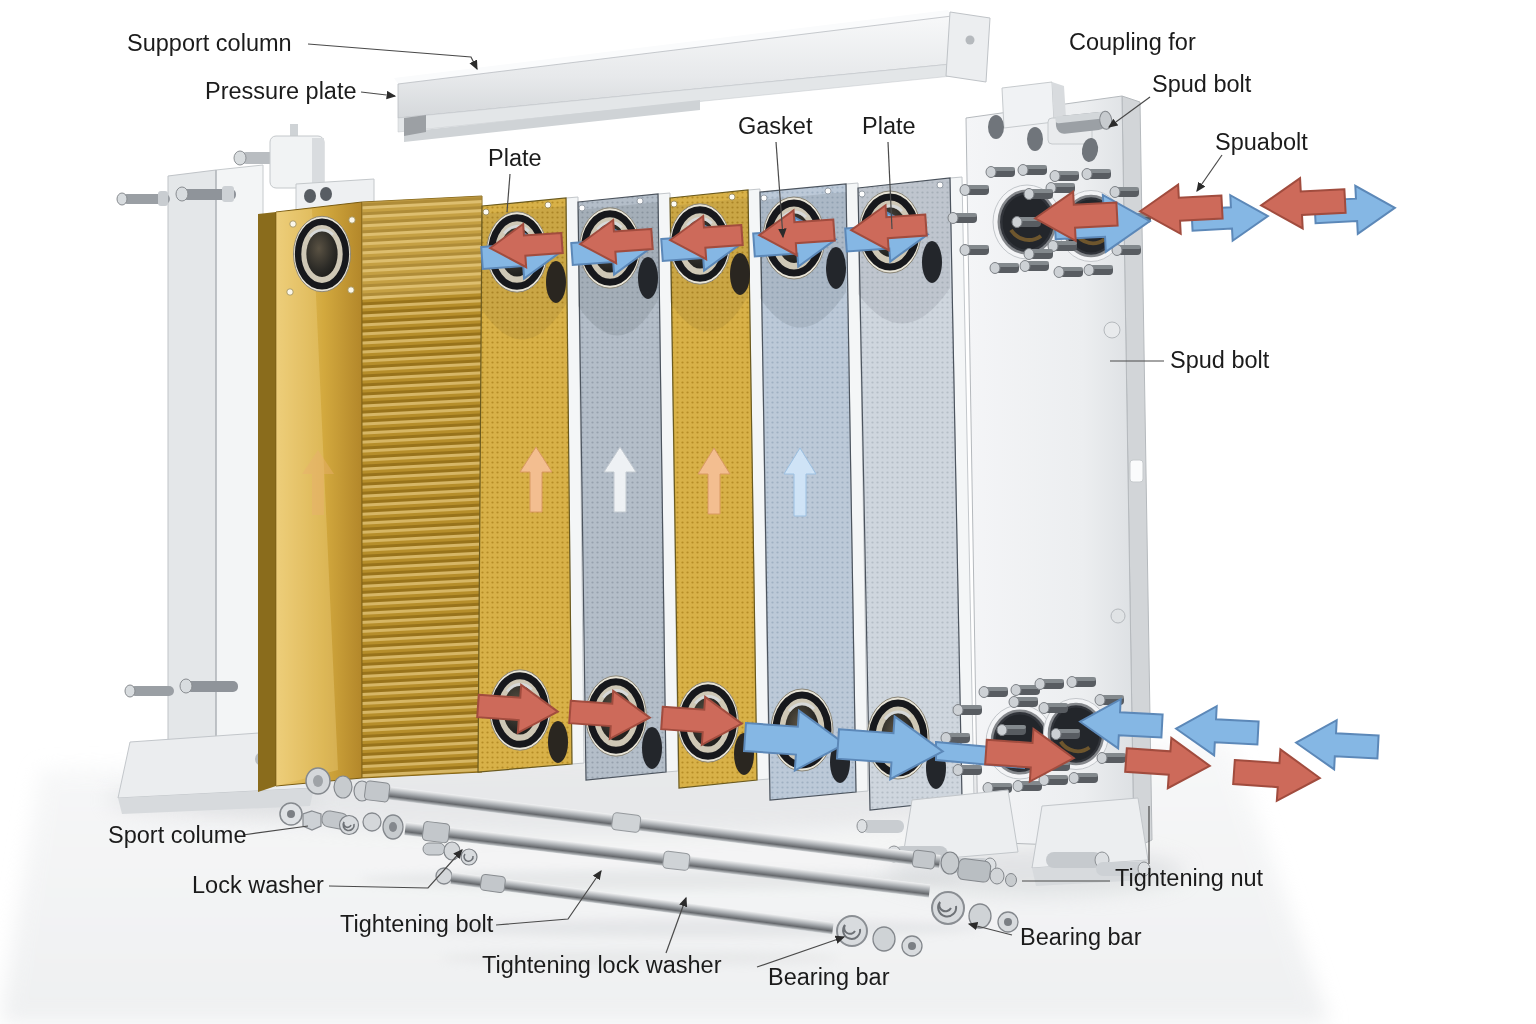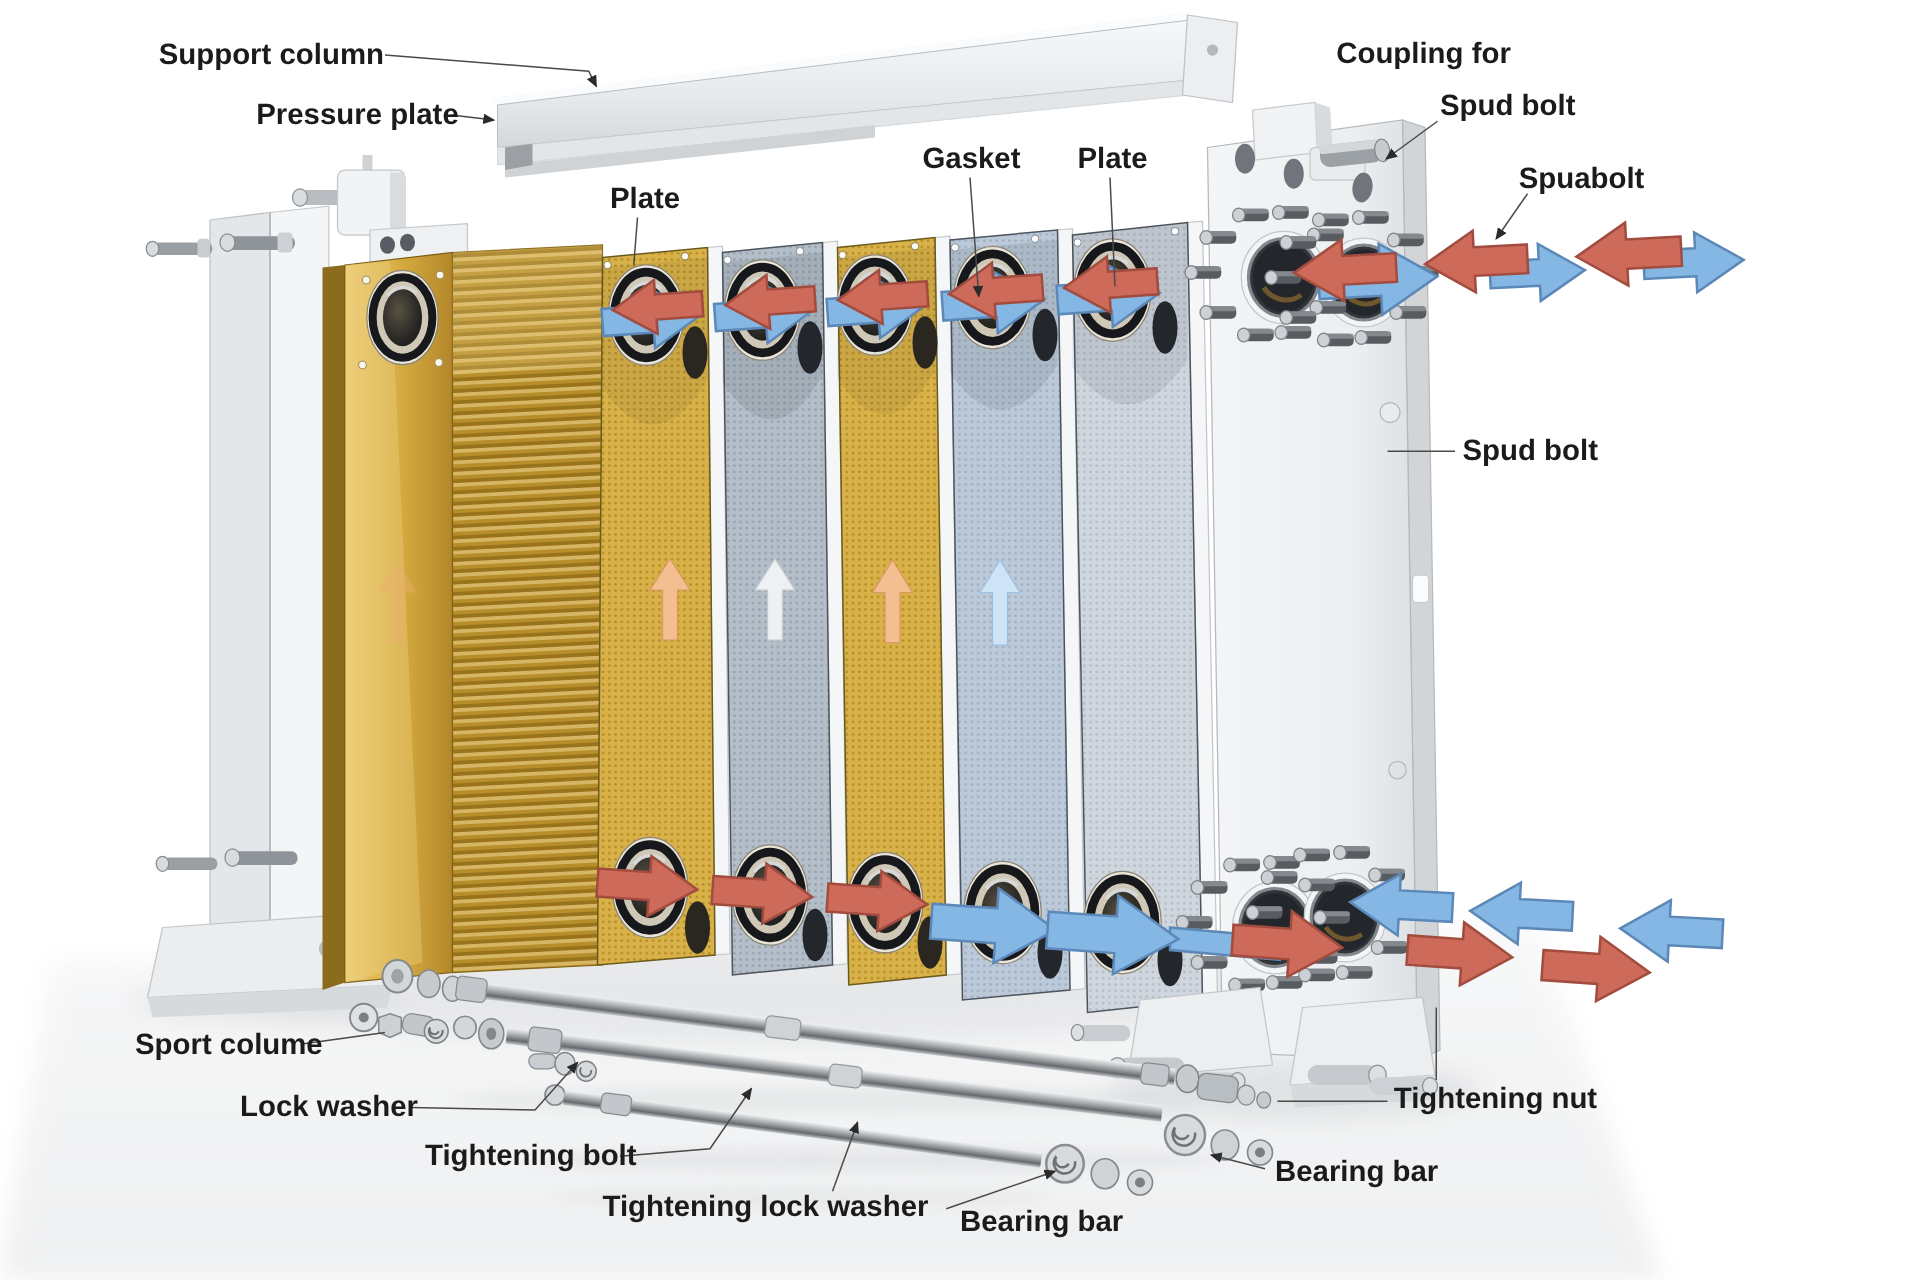--- a/index.html
+++ b/index.html
@@ -1,17 +1,17 @@
 <!DOCTYPE html>
 <html><head>
 <meta charset="utf-8">
 <style>
   html,body{margin:0;padding:0;background:#ffffff;}
   .stage{position:relative;width:1536px;height:1024px;background:#ffffff;overflow:hidden;
-         font-family:"Liberation Sans", sans-serif;font-weight:bold;}
+         font-family:"Liberation Sans", sans-serif;}
   svg{position:absolute;left:0;top:0;}
   .lbl{font-family:"Liberation Sans", sans-serif;font-size:23.5px;fill:#1b1b1b;}
   .leader{fill:none;stroke:#4a4a4a;stroke-width:1.2;}
   .hot{fill:#cd6a5a;stroke:#a14c3e;stroke-width:2;}
   .cold{fill:#85b7e4;stroke:#5c88b8;stroke-width:2;}
 </style>
 </head>
 <body>
 
 <div class="stage">

